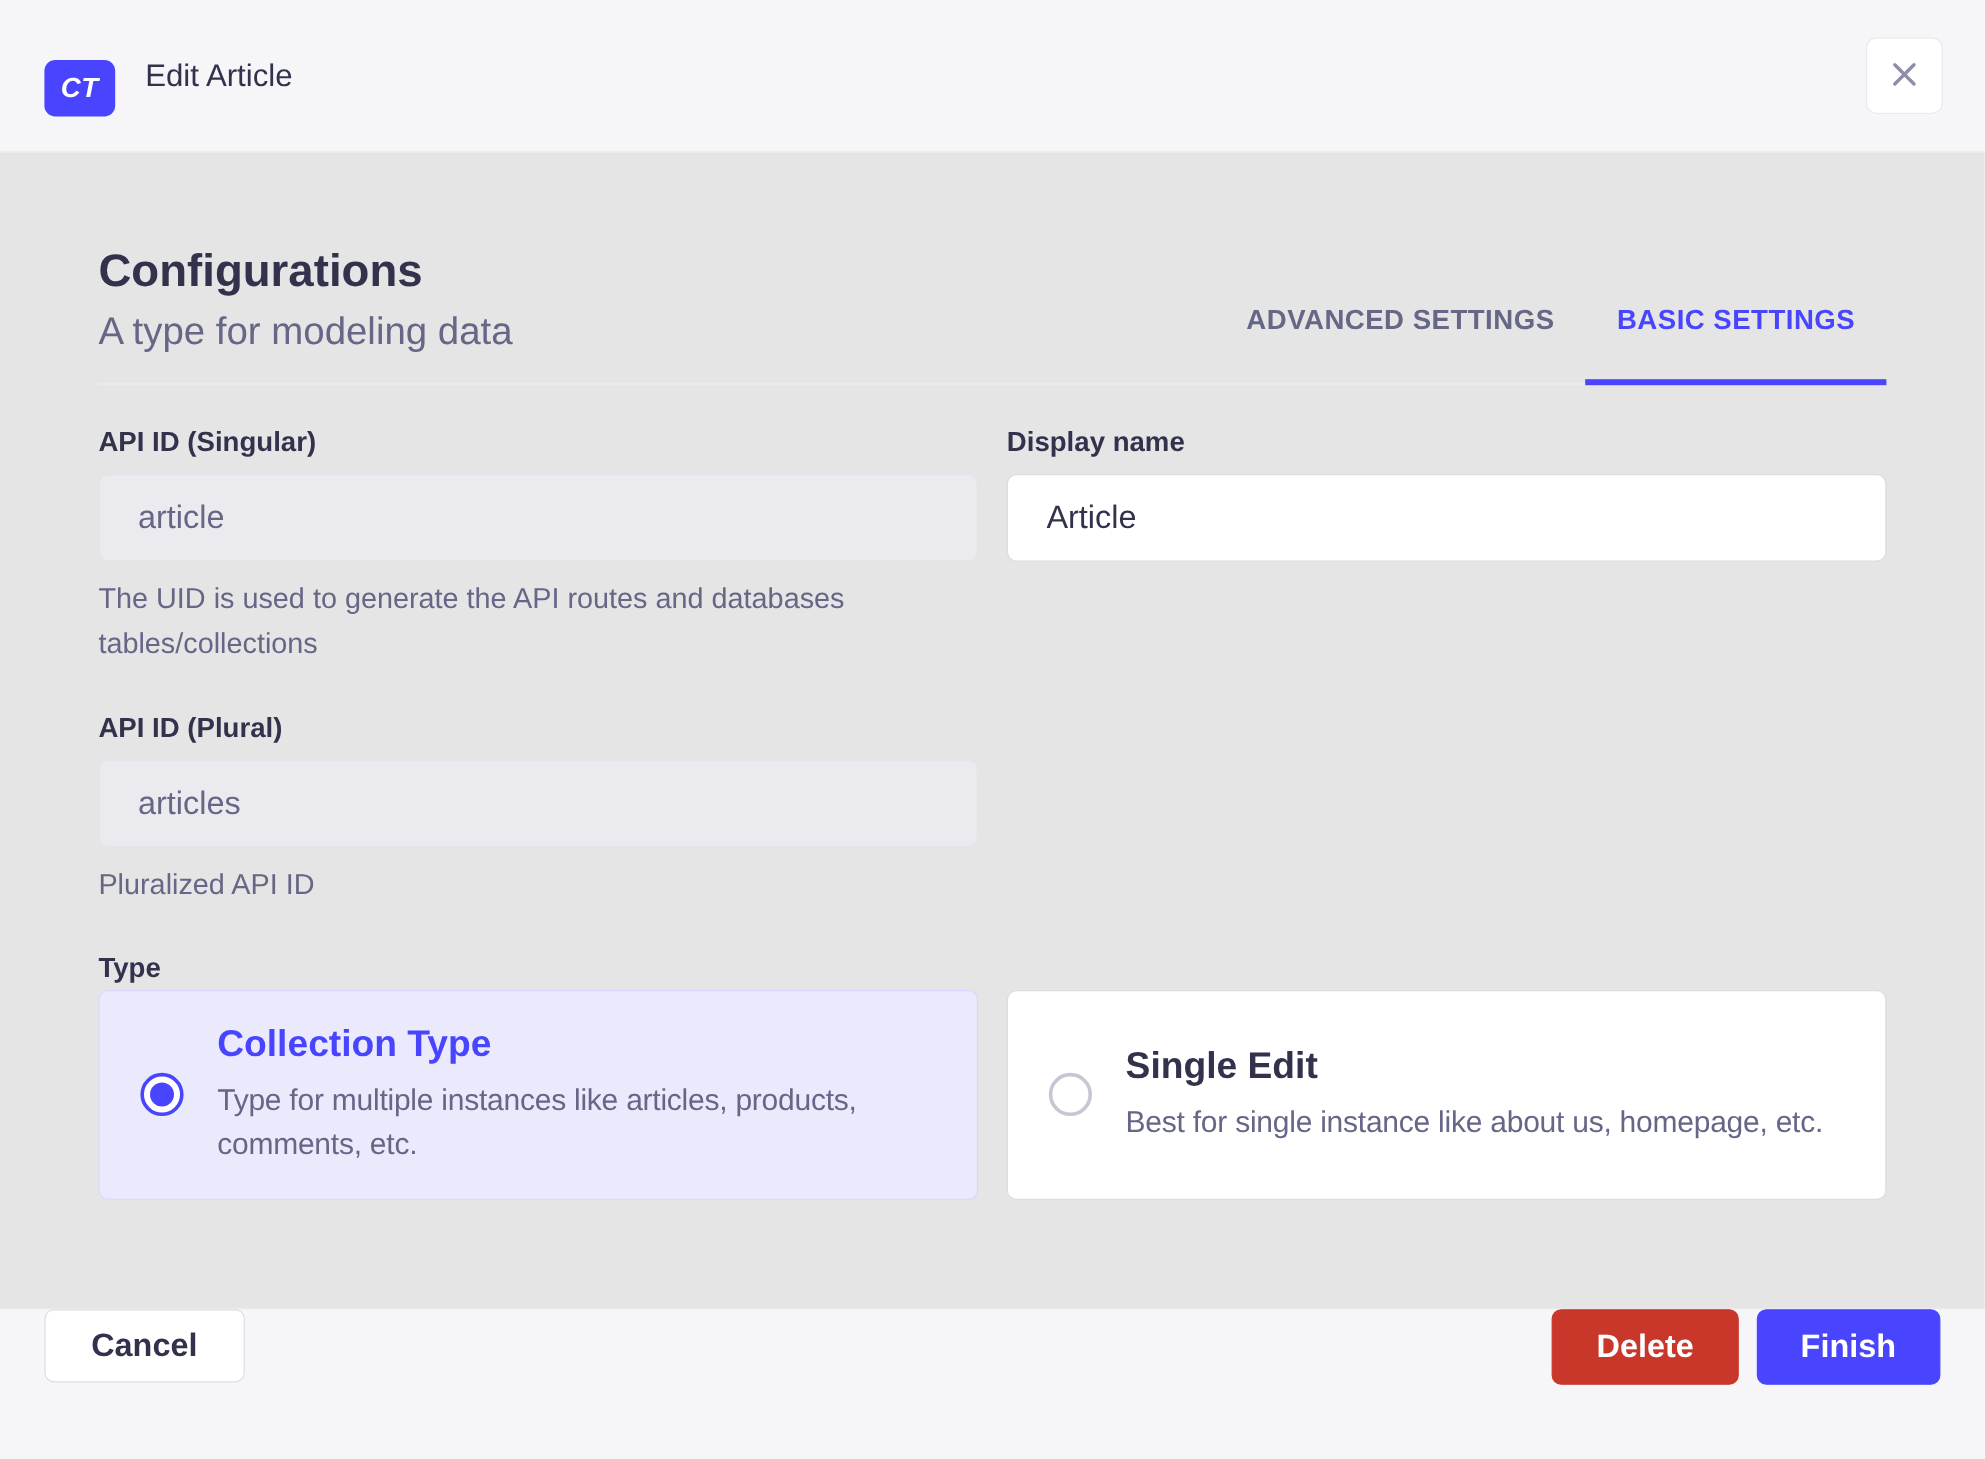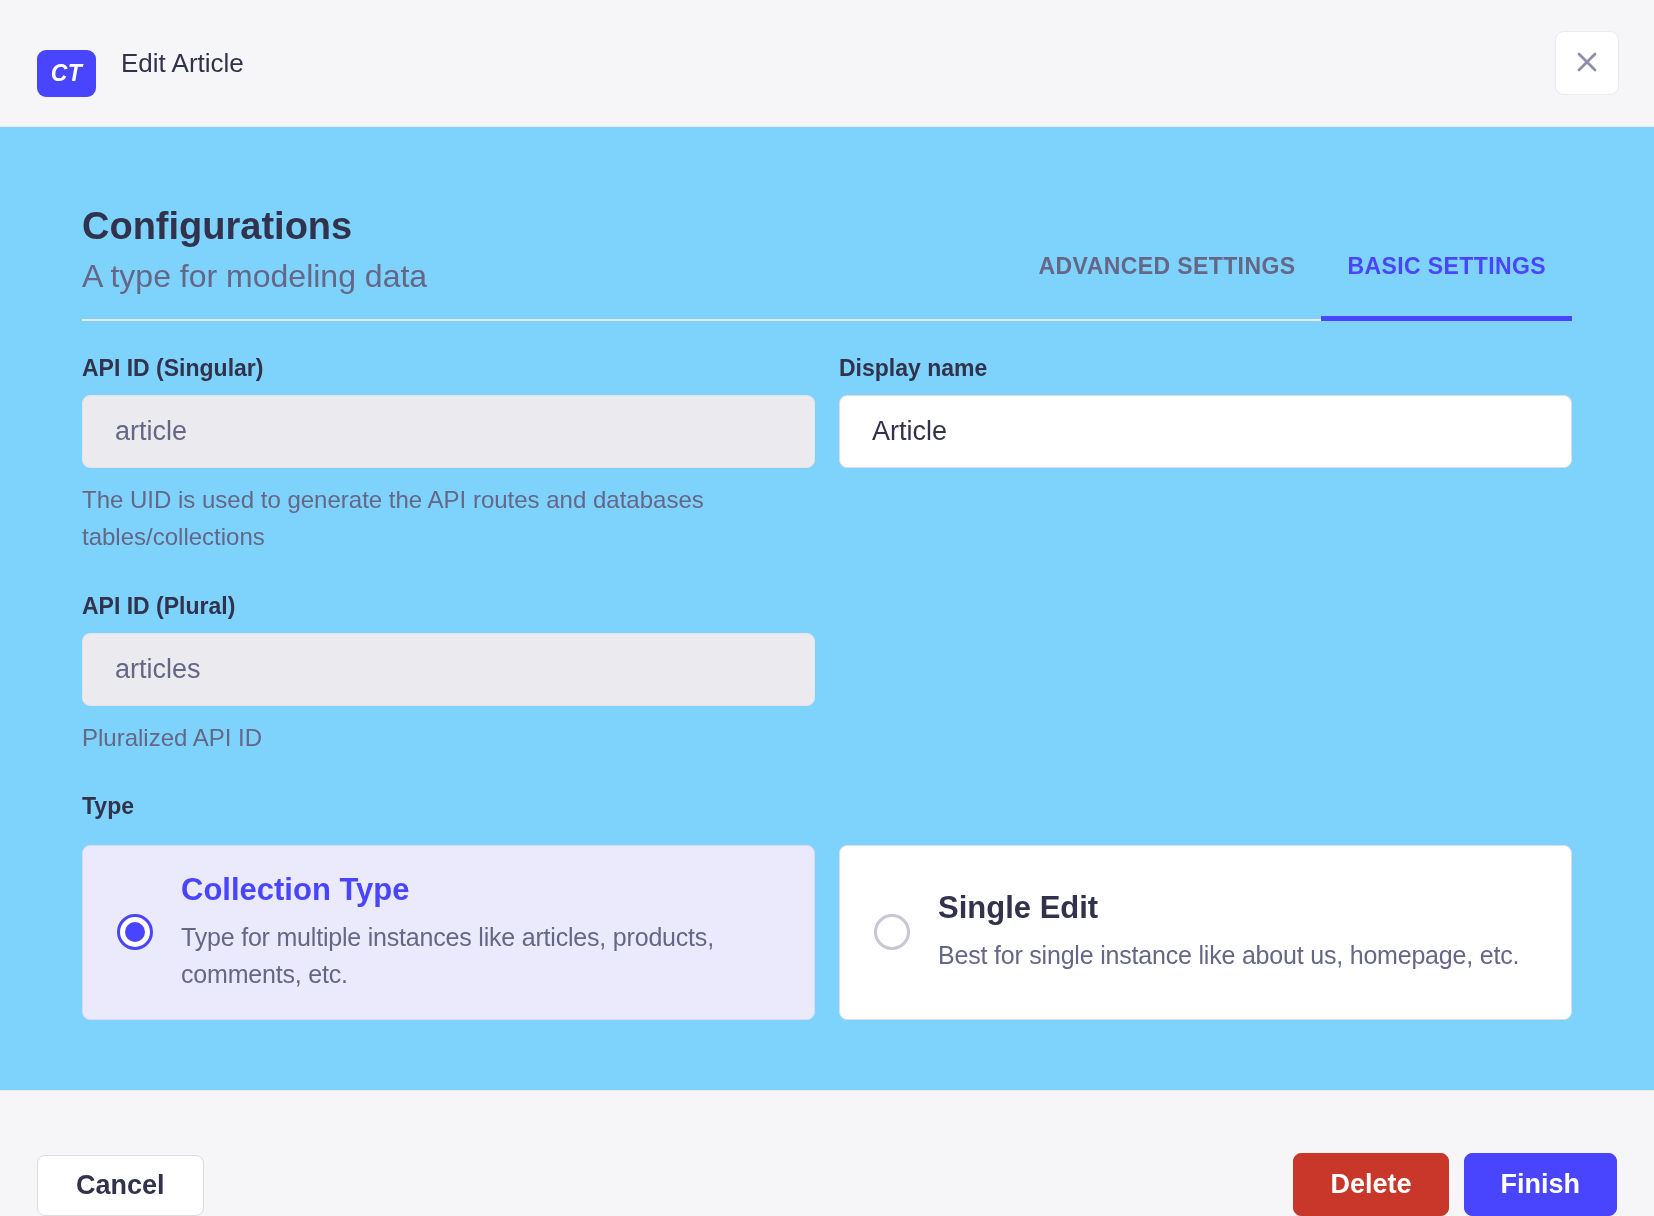--- a/index.html
+++ b/index.html
@@ -31,21 +31,21 @@
   }
   .modal-title { font-size: 26px; font-weight: 400; color: #32324d; }
   .close-btn {
     width: 64px; height: 64px; border-radius: 9px;
     background: #ffffff; border: 1px solid #eaeaef;
     display: flex; align-items: center; justify-content: center;
     cursor: pointer;
   }
 
   
-  .modal-body { flex: 1 1 auto; background: #7dd3fc; padding: 78px 82px 0; }
+  .modal-body { flex: 1 1 auto; background: #e5e5e5; padding: 78px 82px 0; }
 
   .section-header {
     display: flex; justify-content: space-between; align-items: flex-end;
     border-bottom: 2px solid #eaeaef;
   }
   .section-title { font-size: 38px; font-weight: 700; color: #32324d; margin-bottom: 10px; }
   .section-subtitle { font-size: 32px; color: #666687; padding-bottom: 24px; }
   .tabs { display: flex; align-items: flex-end; }
   .tab {
     background: none; border: none; cursor: pointer;
@@ -72,21 +72,21 @@
     font-size: 27px; padding: 0 32px;
     outline: none;
   }
   .text-input:disabled {
     background: #eaeaef; border-color: #e3e3ea; color: #666687;
   }
   .helper-text { font-size: 24px; color: #666687; margin-top: 13px; line-height: 1.55; max-width: 680px; }
 
   .type-section { margin-top: 36px; }
   .cards {
-    margin-top: 25px;
+    margin-top: 5px;
     display: grid; grid-template-columns: 1fr 1fr; column-gap: 24px;
   }
   .type-card {
     height: 175px; border-radius: 8px;
     display: flex; align-items: center; gap: 28px;
     padding: 0 28px 0 34px;
     background: #ffffff; border: 1px solid #dcdce4;
     cursor: pointer;
   }
   .type-card.selected { background: #eaeafc; border-color: #d9d8ff; }
@@ -102,21 +102,21 @@
   }
   .card-text { flex: 1 1 auto; }
   .card-title { font-size: 31px; font-weight: 700; color: #32324d; margin-bottom: 11px; }
   .type-card.selected .card-title { color: #4945ff; }
   .card-desc { font-size: 25px; color: #666687; line-height: 1.45; letter-spacing: -0.2px; max-width: 610px; }
 
   
   .modal-footer {
     height: 126px; flex: 0 0 126px;
     background: #f6f6f9; border-top: 1px solid #eaeaef;
-    display: flex; align-items: flex-end; justify-content: space-between;
+    display: flex; align-items: flex-start; justify-content: space-between;
     padding: 0 37px;
   }
   .btn {
     font-family: "Liberation Sans", sans-serif;
     font-size: 27px; font-weight: 700;
     border-radius: 8px; cursor: pointer;
     padding: 15px 36px; border: 1px solid transparent;
   }
   .btn-cancel { background: #ffffff; border-color: #dcdce4; color: #32324d; padding: 14px 38px; }
   .footer-right { display: flex; gap: 15px; }

